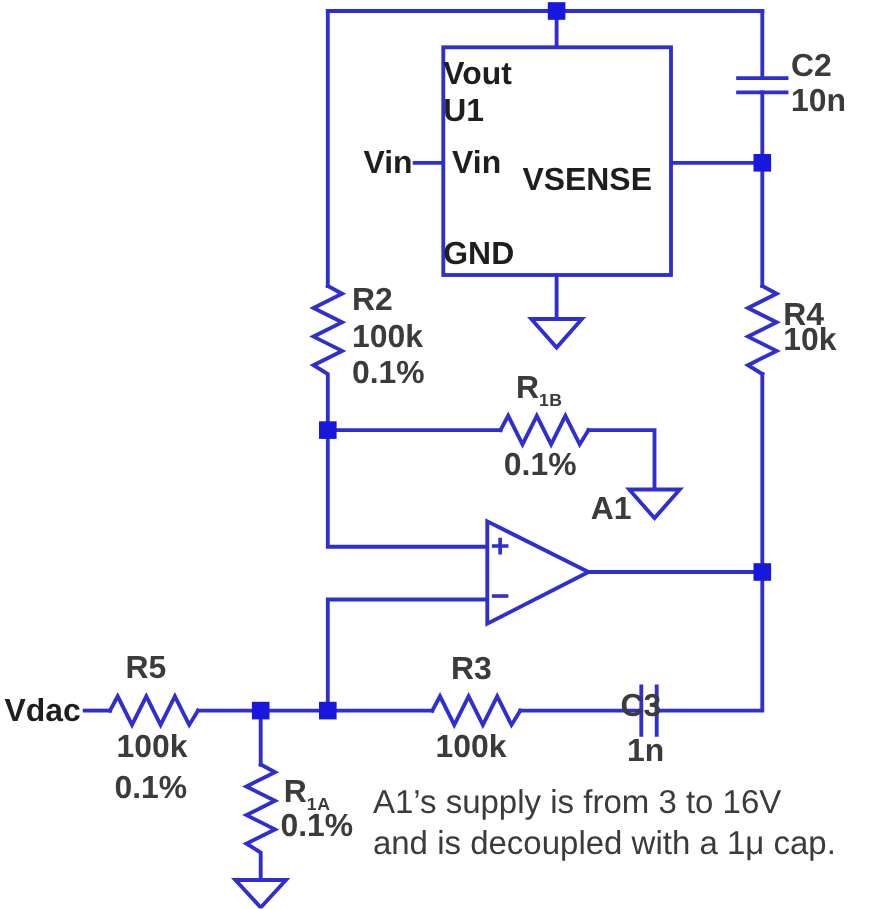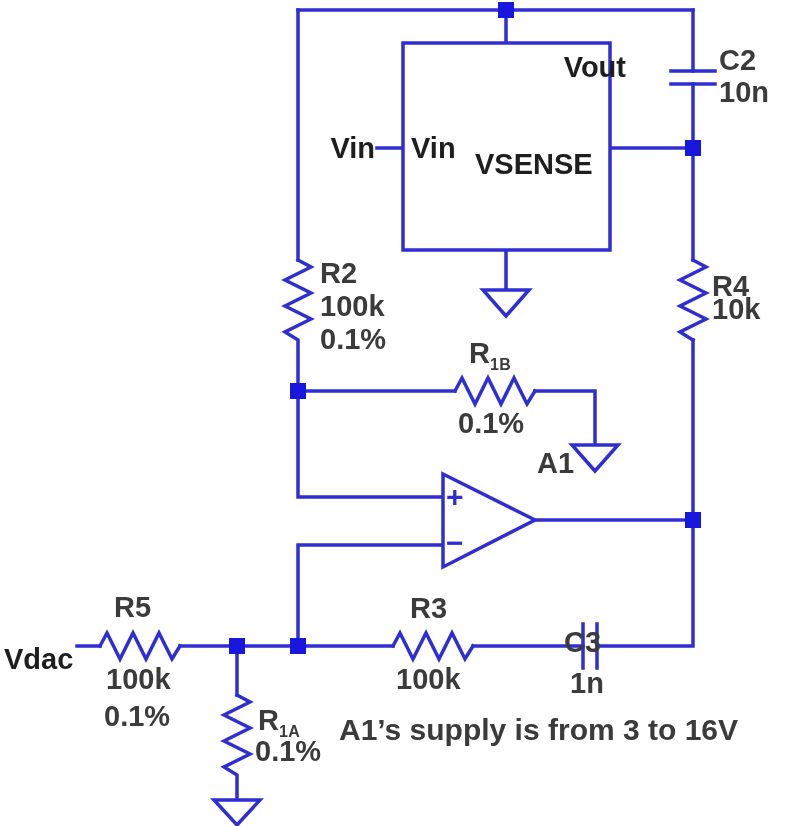--- a/index.html
+++ b/index.html
@@ -41,38 +41,38 @@
   .junction { fill: var(--junction); stroke: none; }
   .lbl {
     position: absolute;
     font-weight: bold;
     font-size: 29px;
     line-height: 1;
     color: var(--label-text);
     white-space: nowrap;
   }
   .pin { color: var(--pin-text); }
-  .ctr { text-align: right; width: 223px; left: 403px; }
+  .ctr { text-align: left; width: 223px; left: 403px; }
   .rt  { text-align: right; }
   .sub {
     font-size: 16px;
     position: relative;
     top: 7px;
     letter-spacing: 0.5px;
   }
   .opsign {
     position: absolute;
     font-weight: bold;
     font-size: 30px;
     line-height: 1;
     color: var(--wire);
   }
   .note-line {
     position: absolute;
-    font-weight: bold;
+    font-weight: normal;
     font-size: 30px;
     line-height: 1;
     color: var(--label-text);
     white-space: nowrap;
   }
 </style>
 </head>
 <body>
 
 <div class="canvas">
@@ -118,25 +118,27 @@
 
     <rect class="junction" x="498" y="2" width="16" height="16"></rect>
     <rect class="junction" x="685" y="140" width="16" height="16"></rect>
     <rect class="junction" x="290" y="383" width="16" height="16"></rect>
     <rect class="junction" x="685" y="512" width="16" height="16"></rect>
     <rect class="junction" x="229" y="638" width="16" height="16"></rect>
     <rect class="junction" x="290" y="638" width="16" height="16"></rect>
   </svg>
 
   <div class="lbl pin ctr" style="top:53px">Vout</div>
+  <div class="lbl pin ctr" style="top:87px">U1</div>
   <div class="lbl pin" style="left:411px; top:134px">Vin</div>
   <div class="lbl pin" style="left:475px; top:150px">VSENSE</div>
+  <div class="lbl pin ctr" style="top:217px">GND</div>
 
   <div class="lbl pin rt" style="left:318px; top:134px; width:57px">Vin</div>
-  <div class="lbl pin" style="left:4px; top:645px">Vdac</div>
+  <div class="lbl pin" style="left:4px; top:632px">Vdac</div>
 
   <div class="lbl" style="left:719px; top:46px">C2</div>
   <div class="lbl" style="left:719px; top:78px">10n</div>
 
   <div class="lbl" style="left:320px; top:259px">R2</div>
   <div class="lbl" style="left:320px; top:292px">100k</div>
   <div class="lbl" style="left:320px; top:325px">0.1%</div>
 
   <div class="lbl" style="left:712px; top:272px">R4</div>
   <div class="lbl" style="left:712px; top:295px">10k</div>
@@ -155,14 +157,15 @@
   <div class="lbl" style="left:258px; top:706px"><span>R</span><span class="sub">1A</span></div>
   <div class="lbl" style="left:255px; top:737px">0.1%</div>
 
   <div class="lbl" style="left:410px; top:594px">R3</div>
   <div class="lbl" style="left:396px; top:665px">100k</div>
 
   <div class="lbl" style="left:564px; top:628px">C3</div>
   <div class="lbl" style="left:570px; top:669px">1n</div>
 
   <div class="note-line" style="left:339px; top:715px">A1’s supply is from 3 to 16V</div>
+  <div class="note-line" style="left:339px; top:752px">and is decoupled with a 1μ cap.</div>
 
 </div>
 
 </body></html>

